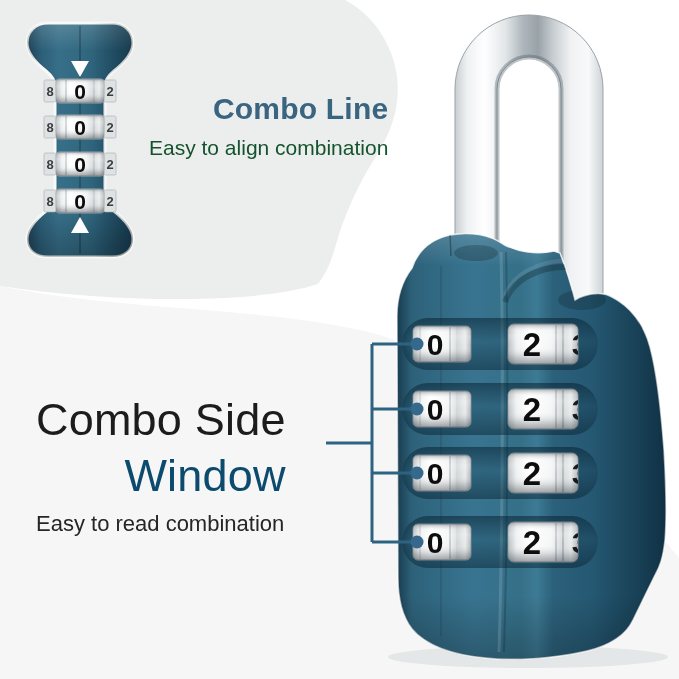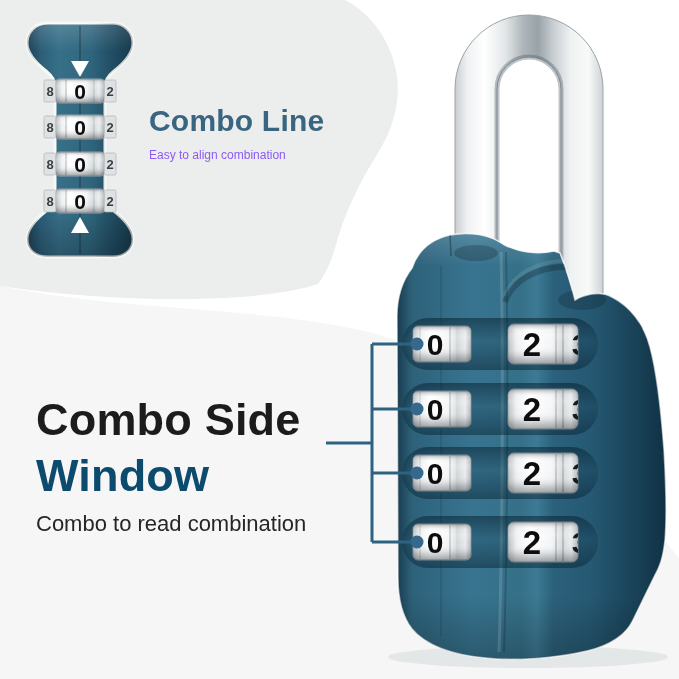--- a/index.html
+++ b/index.html
@@ -2,25 +2,25 @@
 <html><head>
 <meta charset="utf-8">
 <style>
   html,body{margin:0;padding:0;background:#ffffff;}
   .stage{
     position:relative;width:679px;height:679px;overflow:hidden;
     font-family:"Liberation Sans", sans-serif;background:#ffffff;
   }
   .stage svg{position:absolute;left:0;top:0;}
   .annotation{position:absolute;}
-  .combo-line-block{left:149px;top:104px;}
+  .combo-line-block{left:149px;top:92px;text-align:right;}
   .combo-line-title{font-size:30px;font-weight:700;color:#3a6580;letter-spacing:.2px;}
-  .combo-line-subtitle{font-size:12px;color:#8b5cf6;margin-top:10px;}
+  .combo-line-subtitle{font-size:21px;color:#14532d;margin-top:10px;}
   .combo-side-block{left:36px;top:392px;}
-  .combo-side-line{font-size:45px;font-weight:700;line-height:1.24;letter-spacing:.2px;}
+  .combo-side-line{font-size:45px;font-weight:400;line-height:1.24;letter-spacing:.2px;text-align:right;}
   .combo-side-line.dark{color:#1c1c1c;}
   .combo-side-line.blue{color:#0c4a6e;}
   .combo-side-subtitle{font-size:22px;color:#262626;margin-top:7px;}
   text{font-family:"Liberation Sans", sans-serif;}
 </style>
 </head>
 <body>
 
 <div class="stage">
 
@@ -274,16 +274,16 @@
 </svg>
 
 <div class="annotation combo-line-block">
   <div class="combo-line-title">Combo Line</div>
   <div class="combo-line-subtitle">Easy to align combination</div>
 </div>
 
 <div class="annotation combo-side-block">
   <div class="combo-side-line dark">Combo Side</div>
   <div class="combo-side-line blue">Window</div>
-  <div class="combo-side-subtitle">Combo to read combination</div>
+  <div class="combo-side-subtitle">Easy to read combination</div>
 </div>
 
 </div>
 
 </body></html>

